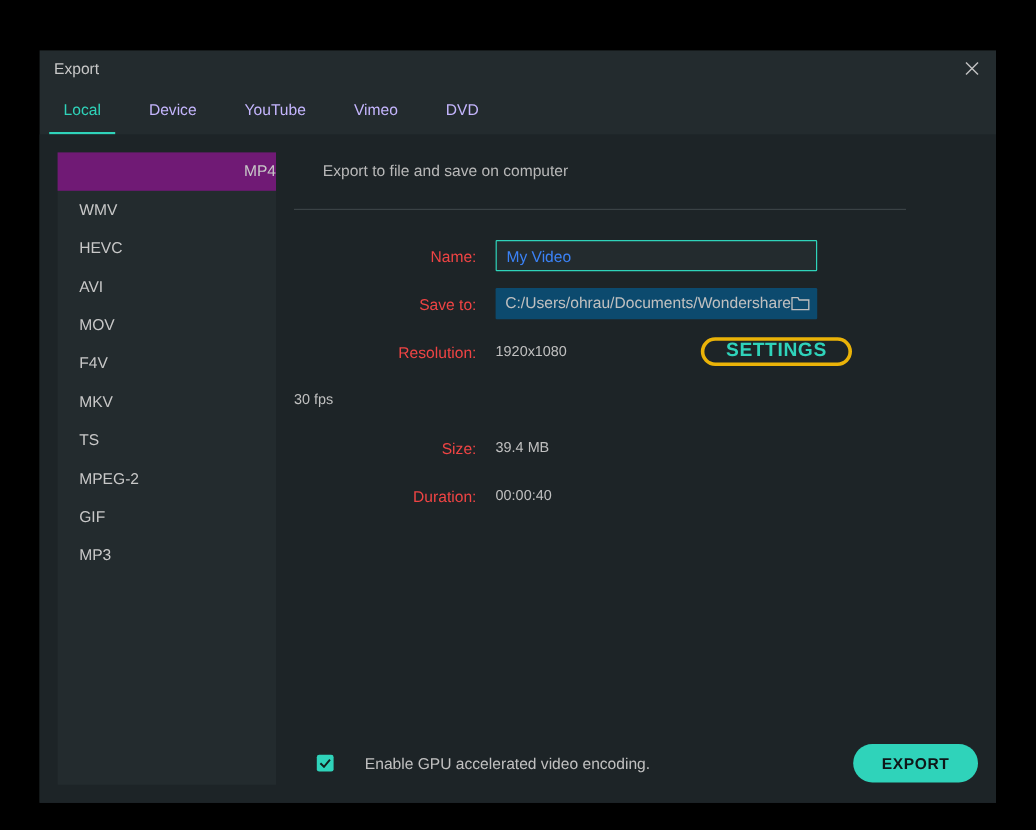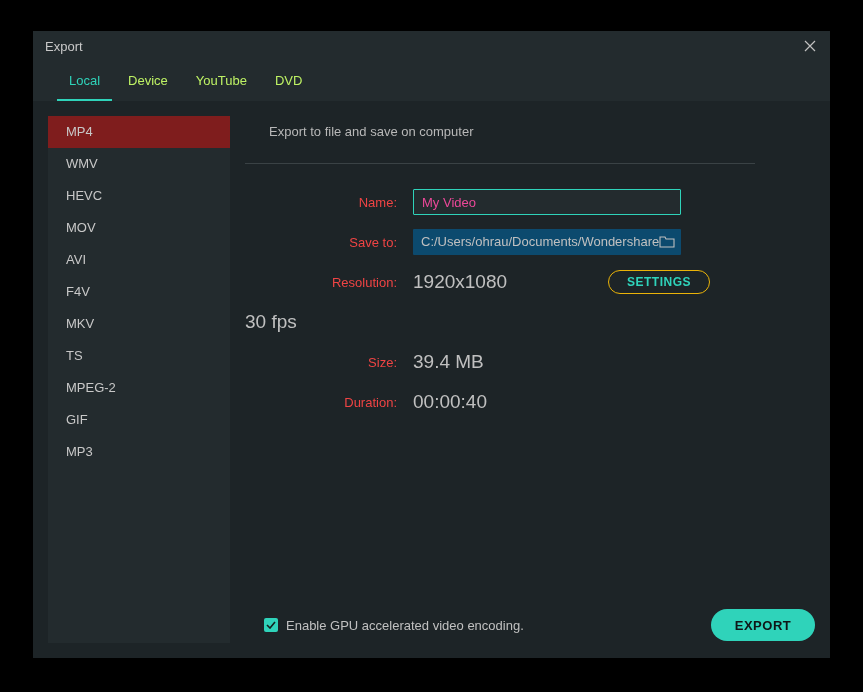--- a/index.html
+++ b/index.html
@@ -1,47 +1,47 @@
 <!DOCTYPE html>
 <html><head>
 <meta charset="utf-8">
 <style>
 * { margin: 0; padding: 0; box-sizing: border-box; }
 html, body { width: 863px; height: 692px; background: #000; font-family: "Segoe UI", Arial, sans-serif; font-size: 13px; color: #d0d0d0; }
 .dialog {
   position: absolute;
-  left: 33px; top: 31px;
+  left: 33px; top: 42px;
   width: 797px; height: 627px;
   background: #232b2e;
   display: flex;
   flex-direction: column;
 }
 .titlebar {
   height: 30px;
   display: flex;
   align-items: center;
   justify-content: space-between;
   padding: 0 12px;
 }
 .titlebar .title { font-size: 13px; color: #c8c8c8; }
 .close-btn { width: 16px; height: 16px; cursor: pointer; position: relative; }
 .close-btn svg { width: 12px; height: 12px; display: block; margin: 2px; }
 .tabs {
   height: 40px;
   display: flex;
   align-items: center;
-  padding: 0 24px;
-  gap: 4px;
+  padding: 0 8px;
+  gap: 16px;
 }
 .tab {
   padding: 0 12px;
   height: 40px;
   line-height: 40px;
   font-size: 13px;
-  color: #bef264;
+  color: #c4b5fd;
   cursor: pointer;
   border-bottom: 2px solid transparent;
 }
 .tab.active { color: #2fd3ba; border-bottom: 2px solid #2fd3ba; }
 .body {
   flex: 1;
   background: #1d2427;
   display: flex;
   padding: 15px;
   gap: 15px;
@@ -54,21 +54,21 @@
   flex-direction: column;
 }
 .format-item {
   height: 32px;
   line-height: 32px;
   padding-left: 18px;
   font-size: 13px;
   color: #c8c8c8;
   cursor: pointer;
 }
-.format-item.selected { background: #7f1d1d; }
+.format-item.selected { background: #701a75; text-align: right; }
 .main {
   flex: 1;
   display: flex;
   flex-direction: column;
   padding-top: 8px;
 }
 .section-title {
   font-size: 13px;
   color: #b8b8b8;
   padding-left: 24px;
@@ -87,21 +87,21 @@
   text-align: right;
   padding-right: 16px;
   font-size: 13px;
   color: #ef4444;
 }
 .name-input {
   width: 268px; height: 26px;
   background: #232b2e;
   border: 1px solid #2fd3ba;
   border-radius: 1px;
-  color: #ec4899;
+  color: #3b82f6;
   padding: 0 8px;
   font-size: 13px;
   outline: none;
 }
 .path-box {
   width: 268px; height: 26px;
   background: #0c4a6e;
   border: none;
   border-radius: 1px;
   color: #c0c0c0;
@@ -112,45 +112,45 @@
   overflow: hidden;
   position: relative;
   cursor: pointer;
 }
 .folder-icon {
   position: absolute;
   right: 6px; top: 50%;
   transform: translateY(-50%);
   width: 16px; height: 14px;
 }
-.value { font-size: 19px; color: #c0c0c0; }
+.value { font-size: 12px; color: #c0c0c0; }
 .settings-btn-el {
   position: relative;
   height: 24px;
   padding: 0 18px;
   background: transparent;
-  border: 1px solid #eab308;
+  border: 3px solid #eab308;
   border-radius: 12px;
   color: #2fd3ba;
-  font-size: 12px;
+  font-size: 16px;
   font-weight: 600;
   letter-spacing: 0.5px;
   cursor: pointer;
 }
 .row-resolution { position: relative; padding-right: 0; }
 .row-resolution .settings-wrap { margin-left: auto; margin-right: 105px; }
 .footer {
   position: absolute;
   left: 15px; right: 15px; bottom: 15px;
   height: 36px;
   display: flex;
   align-items: center;
 }
 .checkbox-wrap {
-  display: flex; align-items: center; gap: 8px;
+  display: flex; align-items: center; gap: 26px;
   margin-left: 216px;
   cursor: pointer;
 }
 .checkbox {
   width: 14px; height: 14px;
   background: #2fd3ba;
   border-radius: 2px;
   display: flex; align-items: center; justify-content: center;
 }
 .checkbox svg { width: 10px; height: 8px; }
@@ -179,31 +179,32 @@
       <svg viewBox="0 0 12 12">
         <path d="M1 1 L11 11 M11 1 L1 11" stroke="#c0c0c0" stroke-width="1.2" fill="none"></path>
       </svg>
     </div>
   </div>
 
   <div class="tabs">
     <div class="tab active">Local</div>
     <div class="tab">Device</div>
     <div class="tab">YouTube</div>
+    <div class="tab">Vimeo</div>
     <div class="tab">DVD</div>
   </div>
 
   <div class="body">
 
     <div class="formats">
       <div class="format-item selected">MP4</div>
       <div class="format-item">WMV</div>
       <div class="format-item">HEVC</div>
+      <div class="format-item">AVI</div>
       <div class="format-item">MOV</div>
-      <div class="format-item">AVI</div>
       <div class="format-item">F4V</div>
       <div class="format-item">MKV</div>
       <div class="format-item">TS</div>
       <div class="format-item">MPEG-2</div>
       <div class="format-item">GIF</div>
       <div class="format-item">MP3</div>
     </div>
 
     <div class="main">
       <div class="section-title">Export to file and save on computer</div>

